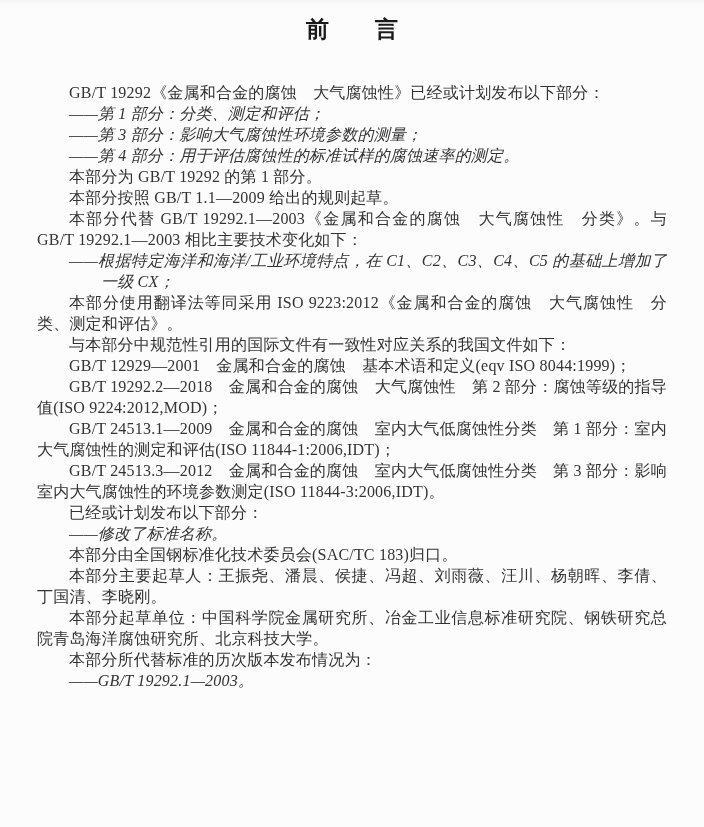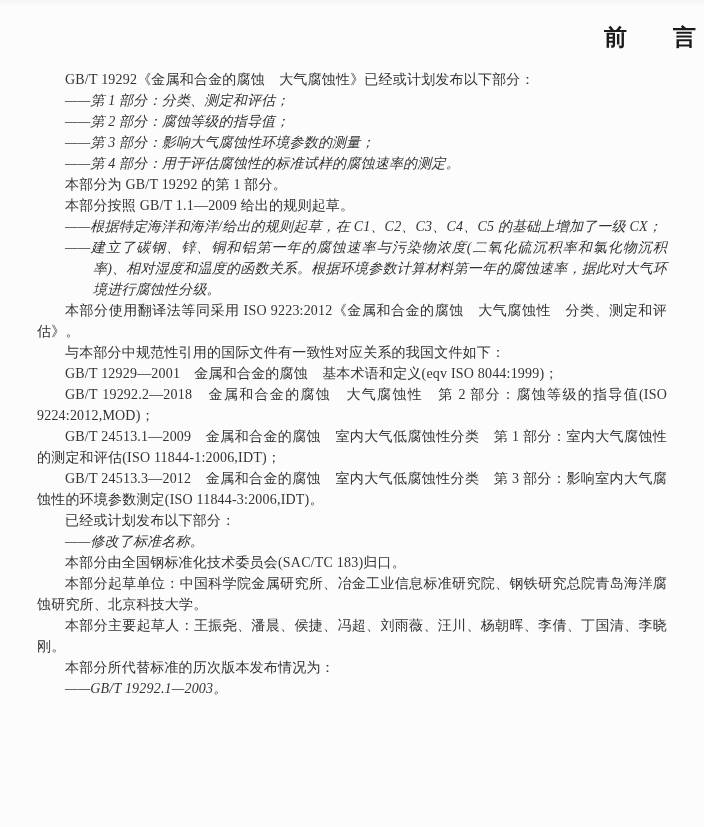--- a/index.html
+++ b/index.html
@@ -16,31 +16,31 @@
     background-image:
       linear-gradient(#f4f4f4, #fcfcfc 6px),
       repeating-linear-gradient(90deg,
         rgba(0,0,0,0.010) 0px, rgba(0,0,0,0.010) 4px,
         rgba(0,0,0,0.000) 4px, rgba(0,0,0,0.000) 30px);
     overflow: hidden;
     font-family: "Liberation Serif", "DejaVu Serif", serif;
     color: #333333;
   }
   .title {
-    margin: 8px;
+    margin: 0;
     padding-top: 15px;
-    text-align: right;
+    text-align: center;
     font-size: 23px;
     line-height: 30px;
     font-weight: 700;
     color: #1a1a1a;
   }
   .body {
-    margin: 16px 37px 0 37px;
-    font-size: 14px;
+    margin: 37px 37px 0 37px;
+    font-size: 16px;
     line-height: 21px;
     text-align: justify;
     letter-spacing: 0.2px;
   }
   .body p {
     margin: 0;
     padding: 0;
   }
   .body p.para {
     text-indent: 2em;
@@ -52,34 +52,33 @@
   }
 </style>
 </head>
 <body>
 
 <div class="page">
   <h1 class="title">前　　言</h1>
   <div class="body">
       <p class="para">GB/T 19292《金属和合金的腐蚀　大气腐蚀性》已经或计划发布以下部分：</p>
       <p class="dash">——第 1 部分：分类、测定和评估；</p>
-      <p class="dash">——第 2 部分：腐蚀等级的指导值；</p>
       <p class="dash">——第 3 部分：影响大气腐蚀性环境参数的测量；</p>
       <p class="dash">——第 4 部分：用于评估腐蚀性的标准试样的腐蚀速率的测定。</p>
       <p class="para">本部分为 GB/T 19292 的第 1 部分。</p>
       <p class="para">本部分按照 GB/T 1.1—2009 给出的规则起草。</p>
-      <p class="dash">——根据特定海洋和海洋/给出的规则起草，在 C1、C2、C3、C4、C5 的基础上增加了一级 CX；</p>
-      <p class="dash">——建立了碳钢、锌、铜和铝第一年的腐蚀速率与污染物浓度(二氧化硫沉积率和氯化物沉积率)、相对湿度和温度的函数关系。根据环境参数计算材料第一年的腐蚀速率，据此对大气环境进行腐蚀性分级。</p>
+      <p class="para">本部分代替 GB/T 19292.1—2003《金属和合金的腐蚀　大气腐蚀性　分类》。与 GB/T 19292.1—2003 相比主要技术变化如下：</p>
+      <p class="dash">——根据特定海洋和海洋/工业环境特点，在 C1、C2、C3、C4、C5 的基础上增加了一级 CX；</p>
       <p class="para">本部分使用翻译法等同采用 ISO 9223:2012《金属和合金的腐蚀　大气腐蚀性　分类、测定和评估》。</p>
       <p class="para">与本部分中规范性引用的国际文件有一致性对应关系的我国文件如下：</p>
       <p class="para">GB/T 12929—2001　金属和合金的腐蚀　基本术语和定义(eqv ISO 8044:1999)；</p>
       <p class="para">GB/T 19292.2—2018　金属和合金的腐蚀　大气腐蚀性　第 2 部分：腐蚀等级的指导值(ISO 9224:2012,MOD)；</p>
       <p class="para">GB/T 24513.1—2009　金属和合金的腐蚀　室内大气低腐蚀性分类　第 1 部分：室内大气腐蚀性的测定和评估(ISO 11844-1:2006,IDT)；</p>
       <p class="para">GB/T 24513.3—2012　金属和合金的腐蚀　室内大气低腐蚀性分类　第 3 部分：影响室内大气腐蚀性的环境参数测定(ISO 11844-3:2006,IDT)。</p>
       <p class="para">已经或计划发布以下部分：</p>
       <p class="dash">——修改了标准名称。</p>
       <p class="para">本部分由全国钢标准化技术委员会(SAC/TC 183)归口。</p>
+      <p class="para">本部分主要起草人：王振尧、潘晨、侯捷、冯超、刘雨薇、汪川、杨朝晖、李倩、丁国清、李晓刚。</p>
       <p class="para">本部分起草单位：中国科学院金属研究所、冶金工业信息标准研究院、钢铁研究总院青岛海洋腐蚀研究所、北京科技大学。</p>
-      <p class="para">本部分主要起草人：王振尧、潘晨、侯捷、冯超、刘雨薇、汪川、杨朝晖、李倩、丁国清、李晓刚。</p>
       <p class="para">本部分所代替标准的历次版本发布情况为：</p>
       <p class="dash">——GB/T 19292.1—2003。</p>
     </div>
 </div>
 
 </body></html>

